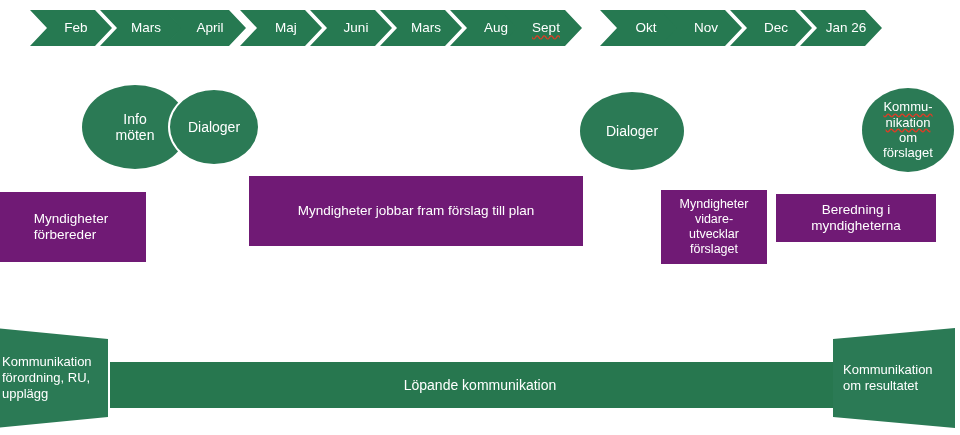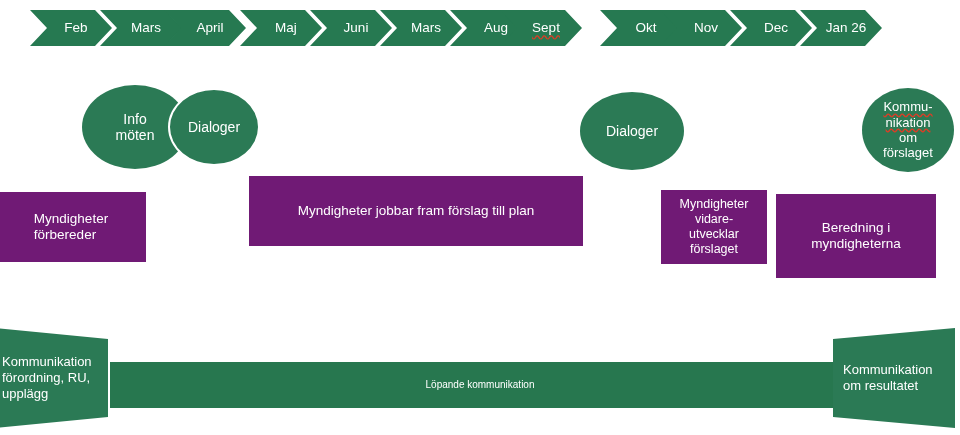--- a/index.html
+++ b/index.html
@@ -109,21 +109,21 @@
 
   
   .comm-bar {
     position: absolute;
     background: #27774f;
     display: flex;
     align-items: center;
     justify-content: center;
   }
   .comm-bar-label {
-    font-size: 10px;
+    font-size: 14px;
     color: #ffffff;
     line-height: 1;
   }
 
   .trapezoid-left {
     position: absolute;
     background: #2b7a55;
     -webkit-clip-path: polygon(0 0, 100% 11%, 100% 89%, 0 100%);
     clip-path: polygon(0 0, 100% 11%, 100% 89%, 0 100%);
     display: flex;
@@ -230,21 +230,21 @@
 
   <div class="box" style="left:661px; top:190px; width:106px; height:74px;">
     <span class="box-label tight">
       <span>Myndigheter</span><br>
       <span>vidare-</span><br>
       <span>utvecklar</span><br>
       <span>förslaget</span>
     </span>
   </div>
 
-  <div class="box" style="left:776px; top:194px; width:160px; height:84px;">
+  <div class="box" style="left:776px; top:194px; width:160px; height:48px;">
     <span class="box-label">
       <span>Beredning i</span><br>
       <span>myndigheterna</span>
     </span>
   </div>
 
   <div class="comm-bar" style="left:110px; top:362px; width:740px; height:46px;">
     <span class="comm-bar-label">Löpande kommunikation</span>
   </div>
 

